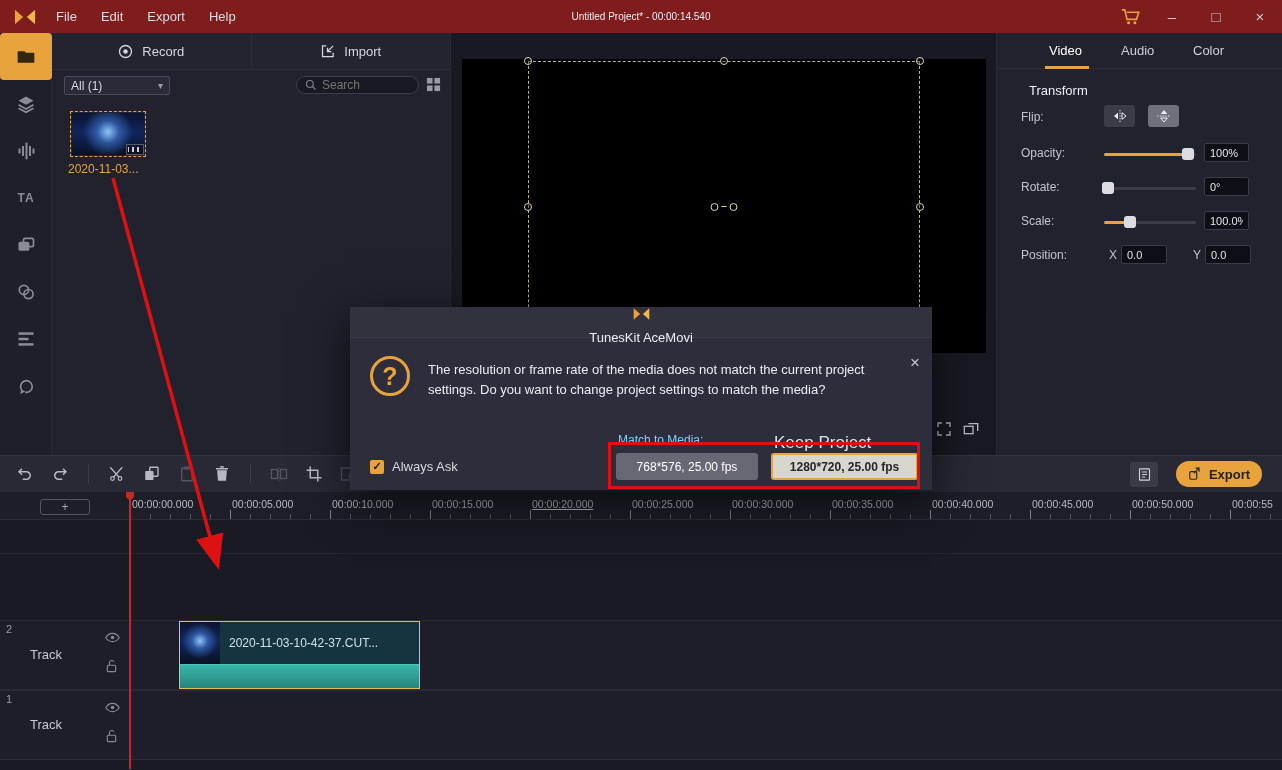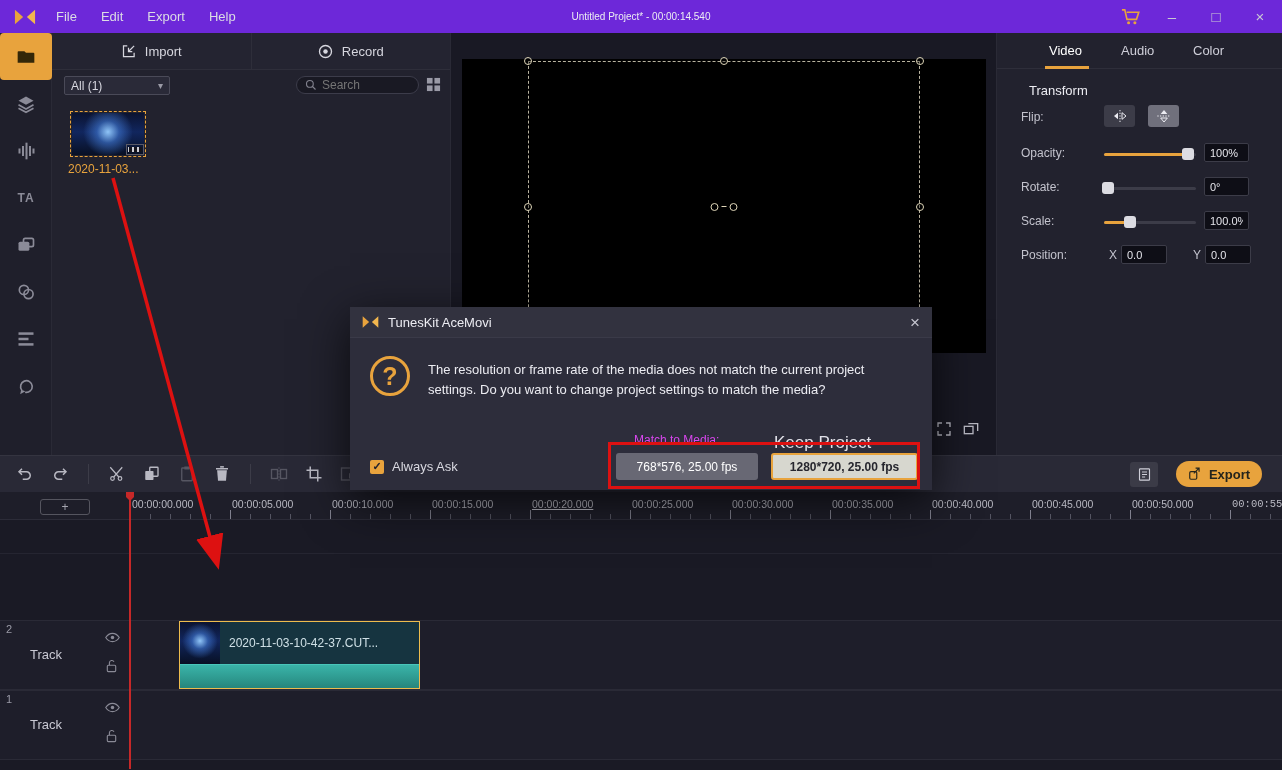--- a/index.html
+++ b/index.html
@@ -1,21 +1,21 @@
 <!DOCTYPE html>
 <html><head>
 <meta charset="utf-8">
 <style>
   *{margin:0;padding:0;box-sizing:border-box;}
   html,body{width:1282px;height:770px;background:#15151f;font-family:"Liberation Sans",sans-serif;overflow:hidden;}
   #app{position:relative;width:1282px;height:770px;background:#1b1b27;color:#d6d6de;font-size:13px;}
   svg{display:block;}
 
   
-  .titlebar{position:absolute;top:0;left:0;width:1282px;height:33px;background:#6d28d9;display:flex;align-items:center;z-index:9;}
+  .titlebar{position:absolute;top:0;left:0;width:1282px;height:33px;background:#7f1d1d;display:flex;align-items:center;z-index:9;}
   .app-logo{margin-left:14px;}
   .menus{display:flex;gap:24px;margin-left:20px;}
   .menu-item{font-size:13px;color:#dcdce4;cursor:default;}
   .win-title{position:absolute;left:0;right:0;text-align:center;color:#ececf2;font-size:10px;pointer-events:none;}
   .win-controls{margin-left:auto;display:flex;align-items:center;gap:0;}
   .win-btn{width:44px;height:33px;display:flex;align-items:center;justify-content:center;color:#c9c9d3;font-size:15px;}
   .cart-btn{width:40px;}
 
   
   .sidebar{position:absolute;top:33px;left:0;width:52px;height:422px;background:#1f1f2b;border-right:1px solid #2a2a36;}
@@ -105,28 +105,28 @@
                linear-gradient(180deg,#0b1330 0%,#11265e 45%,#0c1a3e 75%,#081024 100%);}
   .clip-label{margin-left:9px;font-size:12px;color:#cfe0e6;white-space:nowrap;}
   .clip-wave{height:24px;background:linear-gradient(180deg,#3ab4a9 0%,#2e998f 60%,#27857c 100%);border-top:1px solid #49c6ba;}
 
   
   .playhead{position:absolute;left:129px;top:492px;width:2px;height:277px;background:#c62828;z-index:6;}
   .playhead-cap{position:absolute;left:126px;top:492px;width:8px;height:9px;background:#c62828;z-index:6;clip-path:polygon(0 0,100% 0,100% 55%,50% 100%,0 55%);}
 
   
   .dialog{position:absolute;left:350px;top:307px;width:582px;height:183px;background:#2d2d3b;z-index:15;box-shadow:0 12px 44px rgba(0,0,0,.7);}
-  .dlg-header{height:31px;background:#32323f;border-bottom:1px solid #3a3a48;display:flex;align-items:center;padding:0 12px;gap:9px;}
+  .dlg-header{height:31px;background:#32323f;border-bottom:1px solid #3a3a48;display:flex;align-items:center;padding:0 12px;gap:9px;flex-direction:column;}
   .dlg-title{font-size:13px;color:#ececf2;}
   .dlg-close{margin-left:auto;color:#c5c5cf;font-size:17px;line-height:1;}
   .q-icon{position:absolute;left:20px;top:49px;width:40px;height:40px;border:3px solid #e8a33d;border-radius:50%;color:#e8a33d;font-size:25px;font-weight:bold;display:flex;align-items:center;justify-content:center;}
   .dlg-msg{position:absolute;left:78px;top:53px;width:474px;font-size:13px;color:#ececf2;line-height:1.5;}
   .always-ask{position:absolute;left:20px;top:152px;display:flex;align-items:center;gap:8px;font-size:13px;color:#d8d8e0;}
   .checkbox{width:14px;height:14px;background:#e8a33d;border-radius:2px;color:#23232e;font-size:11px;font-weight:bold;display:flex;align-items:center;justify-content:center;line-height:1;}
-  .match-label{position:absolute;left:268px;top:126px;font-size:12px;color:#d946ef;margin-left:16px;}
+  .match-label{position:absolute;left:268px;top:126px;font-size:12px;color:#7dd3fc;}
   .keep-label{position:absolute;left:424px;top:126px;font-size:17px;color:#e0e0e8;}
   .match-btn{position:absolute;left:266px;top:146px;width:142px;height:27px;background:#686874;border-radius:3px;color:#ffffff;font-size:12px;display:flex;align-items:center;justify-content:center;}
   .keep-btn{position:absolute;left:421px;top:146px;width:147px;height:27px;background:#d7d7cf;border:2px solid #e8a33d;border-radius:3px;color:#26262e;font-size:12px;font-weight:bold;display:flex;align-items:center;justify-content:center;}
 
   
   .annot-rect{position:absolute;left:608px;top:442px;width:312px;height:47px;border:3px solid #dd1111;z-index:20;}
   .arrow-overlay{position:absolute;left:0;top:0;z-index:25;pointer-events:none;}
   .watermark{position:absolute;right:8px;bottom:10px;text-align:center;z-index:8;opacity:.8;}
   .wm1{font-size:38px;font-weight:bold;color:#85858d;letter-spacing:3px;line-height:1.25;}
   .wm2{font-size:12px;color:#85858d;letter-spacing:1px;}
@@ -227,36 +227,36 @@
             <path d="M5 22l1.2-5.4 5 1.8z" fill="currentColor"></path>
           </svg>
         </span>
     </div>
   </div>
 
   <div class="media-panel">
     <div class="mp-tabs">
       <div class="mp-tab">
         <span>
+            <svg width="15" height="15" viewBox="0 0 20 20">
+              <circle cx="10" cy="10" r="8" fill="none" stroke="currentColor" stroke-width="1.8"></circle>
+              <circle cx="10" cy="10" r="3" fill="currentColor"></circle>
+            </svg>
+          </span>
+        <span>Record</span>
+      </div>
+      <div class="mp-tab">
+        <span>
             <svg width="15" height="15" viewBox="0 0 24 24">
               <path d="M10 3H4v17h17v-6" fill="none" stroke="currentColor" stroke-width="2"></path>
               <path d="M21 3l-9 9" stroke="currentColor" stroke-width="2"></path>
               <path d="M12 6v6h6" fill="none" stroke="currentColor" stroke-width="2"></path>
             </svg>
           </span>
         <span>Import</span>
-      </div>
-      <div class="mp-tab">
-        <span>
-            <svg width="15" height="15" viewBox="0 0 20 20">
-              <circle cx="10" cy="10" r="8" fill="none" stroke="currentColor" stroke-width="1.8"></circle>
-              <circle cx="10" cy="10" r="3" fill="currentColor"></circle>
-            </svg>
-          </span>
-        <span>Record</span>
       </div>
     </div>
     <div class="mp-filter">
       <div class="dropdown">
         <span>All (1)</span>
         <span class="chev">▾</span>
       </div>
       <div class="searchbox">
         <span>
             <svg width="12" height="12" viewBox="0 0 16 16">
@@ -463,21 +463,21 @@
     <span class="rlabel" style="left:232px;">00:00:05.000</span>
     <span class="rlabel" style="left:332px;">00:00:10.000</span>
     <span class="rlabel" style="left:432px;">00:00:15.000</span>
     <span class="rlabel" style="left:532px;text-decoration:underline;">00:00:20.000</span>
     <span class="rlabel" style="left:632px;">00:00:25.000</span>
     <span class="rlabel" style="left:732px;">00:00:30.000</span>
     <span class="rlabel" style="left:832px;">00:00:35.000</span>
     <span class="rlabel" style="left:932px;">00:00:40.000</span>
     <span class="rlabel" style="left:1032px;">00:00:45.000</span>
     <span class="rlabel" style="left:1132px;">00:00:50.000</span>
-    <span class="rlabel" style="left:1232px;font-family:Liberation Mono, monospace;">00:00:55</span>
+    <span class="rlabel" style="left:1232px;">00:00:55</span>
     <div class="ticks-minor"></div>
     <div class="ticks-major"></div>
   </div>
 
   <div class="tracks">
     <div class="row-line"></div>
 
     <div class="track-row" style="top:100px;">
       <div class="track-head">
         <span class="tnum">2</span>

